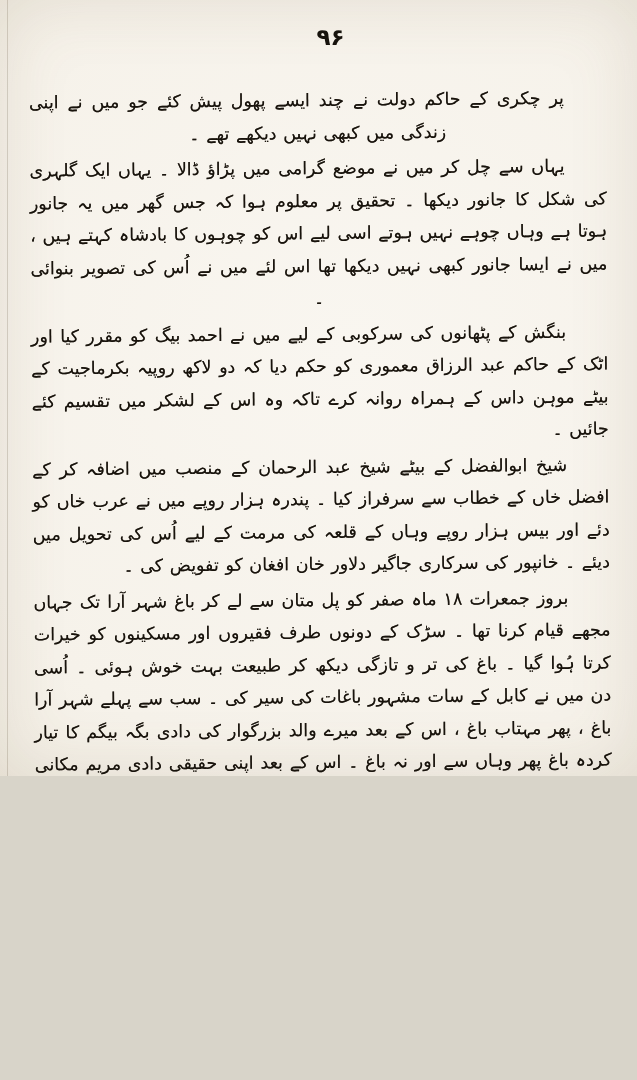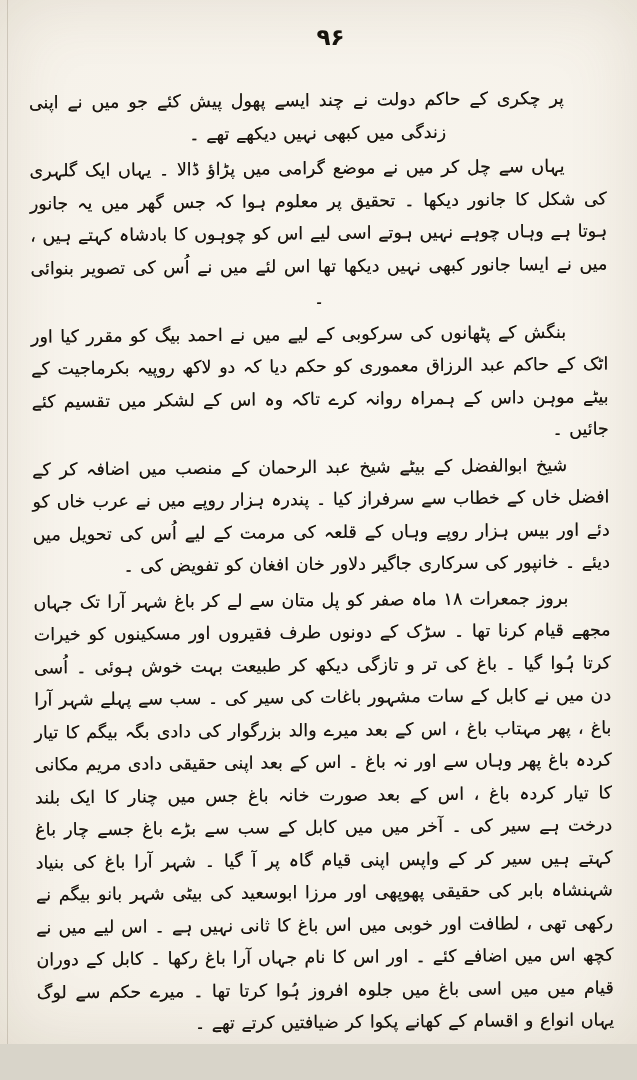--- a/index.html
+++ b/index.html
@@ -3,21 +3,21 @@
 <meta charset="utf-8">
 <style>
   html, body {
     margin: 0;
     padding: 0;
     background: #d8d4c9;
   }
   .scan-page {
     position: relative;
     width: 637px;
-    height: 1044px;
+    height: 776px;
     margin: 0 auto;
     background:
       radial-gradient(ellipse 120% 100% at 55% 45%, #f9f6f0 0%, #f6f2ea 55%, #efeade 100%);
     box-shadow: inset 0 0 70px rgba(110, 95, 60, 0.14);
     overflow: hidden;
     font-family: "DejaVu Sans", sans-serif;
   }
   
   .scan-page::before {
     content: "";

